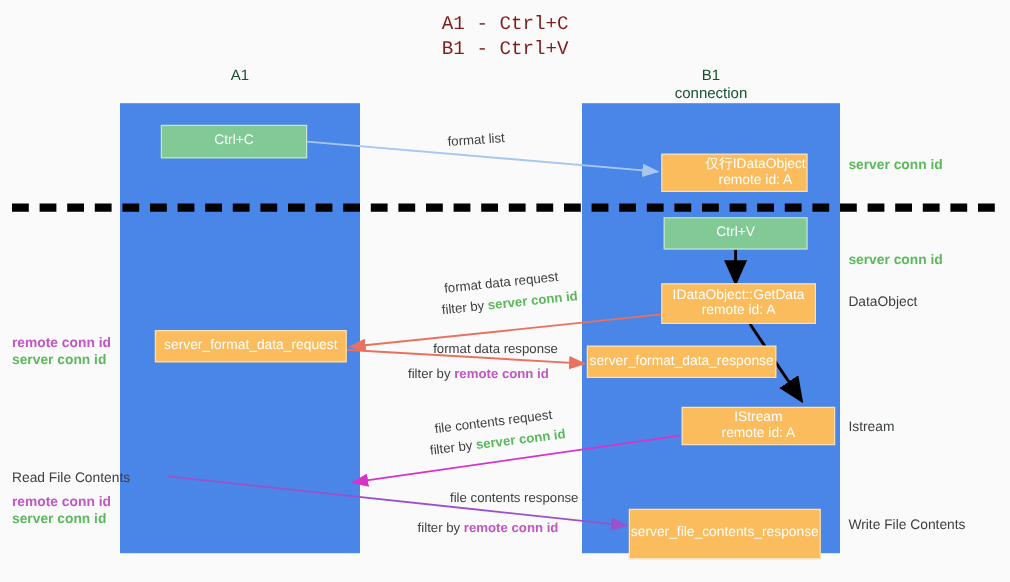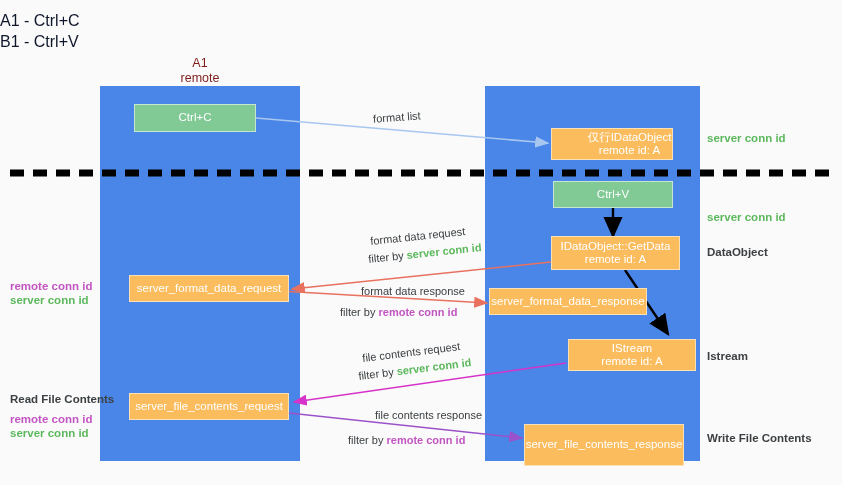--- a/index.html
+++ b/index.html
@@ -19,34 +19,36 @@
     position: absolute;
     background: #4a86e8;
   }
   #lane-a1 { left: 100px; top: 86px; width: 200px; height: 375px; }
   #lane-b1 { left: 485px; top: 86px; width: 215px; height: 375px; }
 
   .lane-header {
     position: absolute;
     text-align: center;
     font-size: 12.5px;
-    color: #7f1d1d;
+    color: #14532d;
     line-height: 15px;
   }
   #header-a1 { left: 100px; top: 56px; width: 200px; }
   #header-b1 { left: 485px; top: 56px; width: 215px; }
 
   #diagram-title {
     position: absolute;
     left: 0;
     top: 10px;
     width: 842px;
+    text-align: center;
     font-size: 16px;
-    color: #0f172a;
+    color: #7f1d1d;
     line-height: 21px;
+    font-family: Liberation Mono, monospace;
   }
 
   .node {
     position: absolute;
     box-sizing: border-box;
     display: flex;
     flex-direction: column;
     align-items: center;
     justify-content: center;
     color: #ffffff;
@@ -56,21 +58,20 @@
     border: 1px solid rgba(255,255,255,0.55);
   }
   .node.green { background: #81c995; }
   .node.orange { background: #fbbc5e; }
 
   .side-label {
     position: absolute;
     font-size: 11.5px;
     line-height: 14px;
     color: #3c4043;
-    font-weight: bold;
   }
   .side-label.green-text { color: #5cb85c; font-weight: bold; }
   .side-label.purple-text { color: #c355c3; font-weight: bold; }
 
   .annot {
     position: absolute;
     font-size: 11px;
     line-height: 14px;
     color: #3c4043;
     white-space: nowrap;
@@ -95,21 +96,24 @@
   <div id="diagram-title">
     <div>A1 - Ctrl+C</div>
     <div>B1 - Ctrl+V</div>
   </div>
 
   <div class="lane" id="lane-a1"></div>
   <div class="lane" id="lane-b1"></div>
 
   <div class="lane-header" id="header-a1">
     <div>A1</div>
-    <div>remote</div>
+  </div>
+  <div class="lane-header" id="header-b1">
+    <div>B1</div>
+    <div>connection</div>
   </div>
 
   <svg class="overlay" viewBox="0 0 842 485">
     <defs>
       <marker id="ah-blue" markerWidth="9" markerHeight="7" refX="8" refY="3.5" orient="auto">
         <polygon points="0 0, 9 3.5, 0 7" fill="#a8c7f0"></polygon>
       </marker>
       <marker id="ah-red" markerWidth="9" markerHeight="7" refX="8" refY="3.5" orient="auto">
         <polygon points="0 0, 9 3.5, 0 7" fill="#e8715f"></polygon>
       </marker>
@@ -165,23 +169,20 @@
 
   <div class="node orange" style="left:489px; top:288px; width:158px; height:27px;">
     <span>server_format_data_response</span>
   </div>
 
   <div class="node orange" style="left:568px; top:339px; width:128px; height:32px;">
     <span>IStream</span>
     <span>remote id: A</span>
   </div>
 
-  <div class="node orange" style="left:129px; top:393px; width:160px; height:27px;">
-    <span>server_file_contents_request</span>
-  </div>
 
   <div class="node orange" style="left:524px; top:424px; width:160px; height:42px;">
     <span>server_file_contents_response</span>
   </div>
 
   <div class="side-label green-text" style="left:707px; top:131px;">server conn id</div>
   <div class="side-label green-text" style="left:707px; top:210px;">server conn id</div>
   <div class="side-label" style="left:707px; top:245px;">DataObject</div>
   <div class="side-label" style="left:707px; top:349px;">Istream</div>
   <div class="side-label" style="left:707px; top:431px;">Write File Contents</div>

